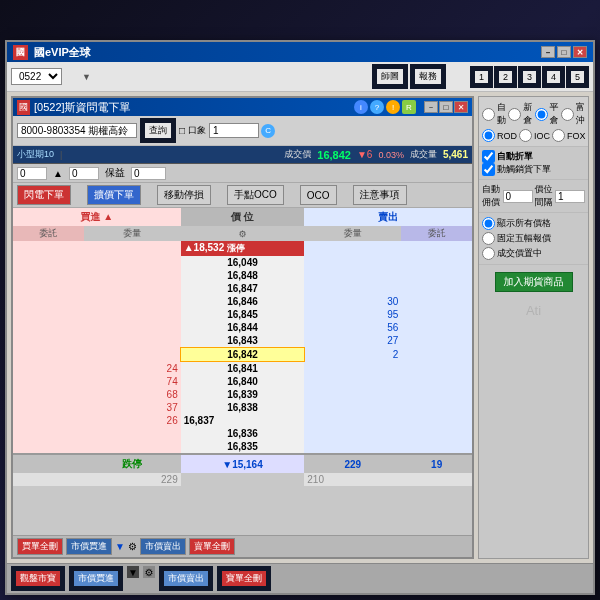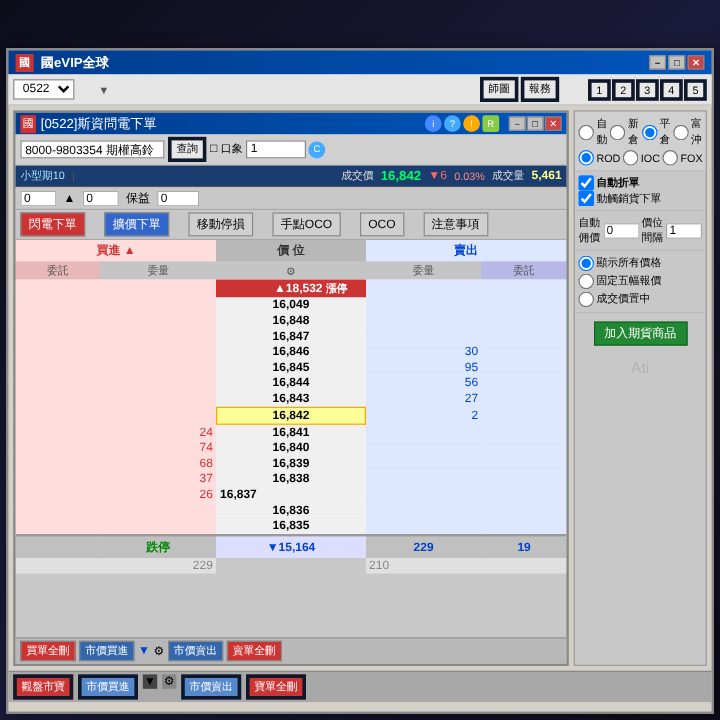--- a/index.html
+++ b/index.html
@@ -163,21 +163,21 @@
       padding: 2px 4px;
       display: flex;
       align-items: center;
       gap: 3px;
       border-bottom: 1px solid #bbb;
       font-size: 10px;
     }
 
     .small-btn {
       background: #e8e8e8;
-      border: 3px solid #0f172a;
+      border: 5px solid #0f172a;
       padding: 1px 4px;
       font-size: 9px;
       cursor: pointer;
       white-space: nowrap;
     }
 
     .small-btn.blue-bg { background: #5588cc; color: white; }
 
     
     .ob-grid {
@@ -361,21 +361,21 @@
                     <td class="cell-buy-qty" style="text-align:center;">委量</td>
                     <td style="background:#c5c5c5;text-align:center;">⚙</td>
                     <td class="cell-sell-qty" style="text-align:center;">委量</td>
                     <td class="cell-sell-ord" style="background:#b8b8e8;text-align:center;">委託</td>
                   </tr>
                 </thead>
                 <tbody id="price-rows-body">
                 <tr class="row-even">
     <td style="background:#ffdddd;color:#cc3333;text-align:right;padding:1px 3px;font-size:10px;"></td>
     <td style="background:#ffdddd;color:#cc3333;text-align:right;padding:1px 3px;font-size:10px;"></td>
-    <td class="cell-price limit-up" style="text-align:right;padding:1px 15px;font-size:10px;">▲18,532 <span style="font-size:9px;color:white;">漲停</span></td>
+    <td class="cell-price limit-up" style="text-align:left;padding:1px 3px;font-size:10px;">▲18,532 <span style="font-size:9px;color:white;">漲停</span></td>
     <td style="background:#dde8ff;color:#0044cc;text-align:right;padding:1px 3px;font-size:10px;"></td>
     <td style="background:#dde8ff;color:#0044cc;text-align:right;padding:1px 3px;font-size:10px;"></td>
   </tr>
                     <tr class="row-odd">
     <td style="background:#ffdddd;color:#cc3333;text-align:right;padding:1px 3px;font-size:10px;"></td>
     <td style="background:#ffdddd;color:#cc3333;text-align:right;padding:1px 3px;font-size:10px;"></td>
     <td class="cell-price normal" style="text-align:center;padding:1px 3px;font-size:10px;">16,049 </td>
     <td style="background:#dde8ff;color:#0044cc;text-align:right;padding:1px 3px;font-size:10px;"></td>
     <td style="background:#dde8ff;color:#0044cc;text-align:right;padding:1px 3px;font-size:10px;"></td>
   </tr>

